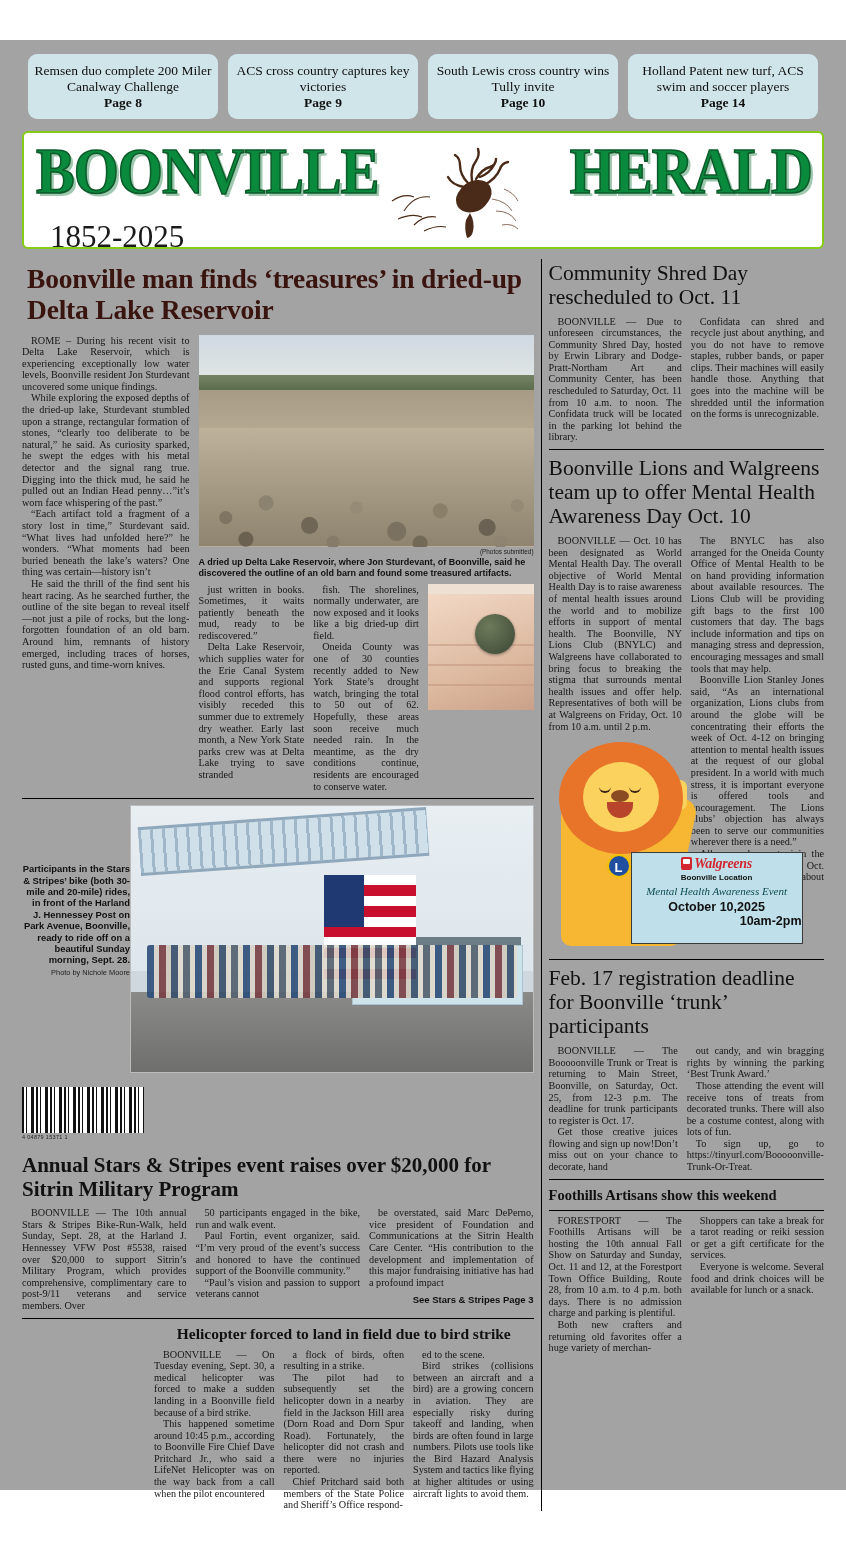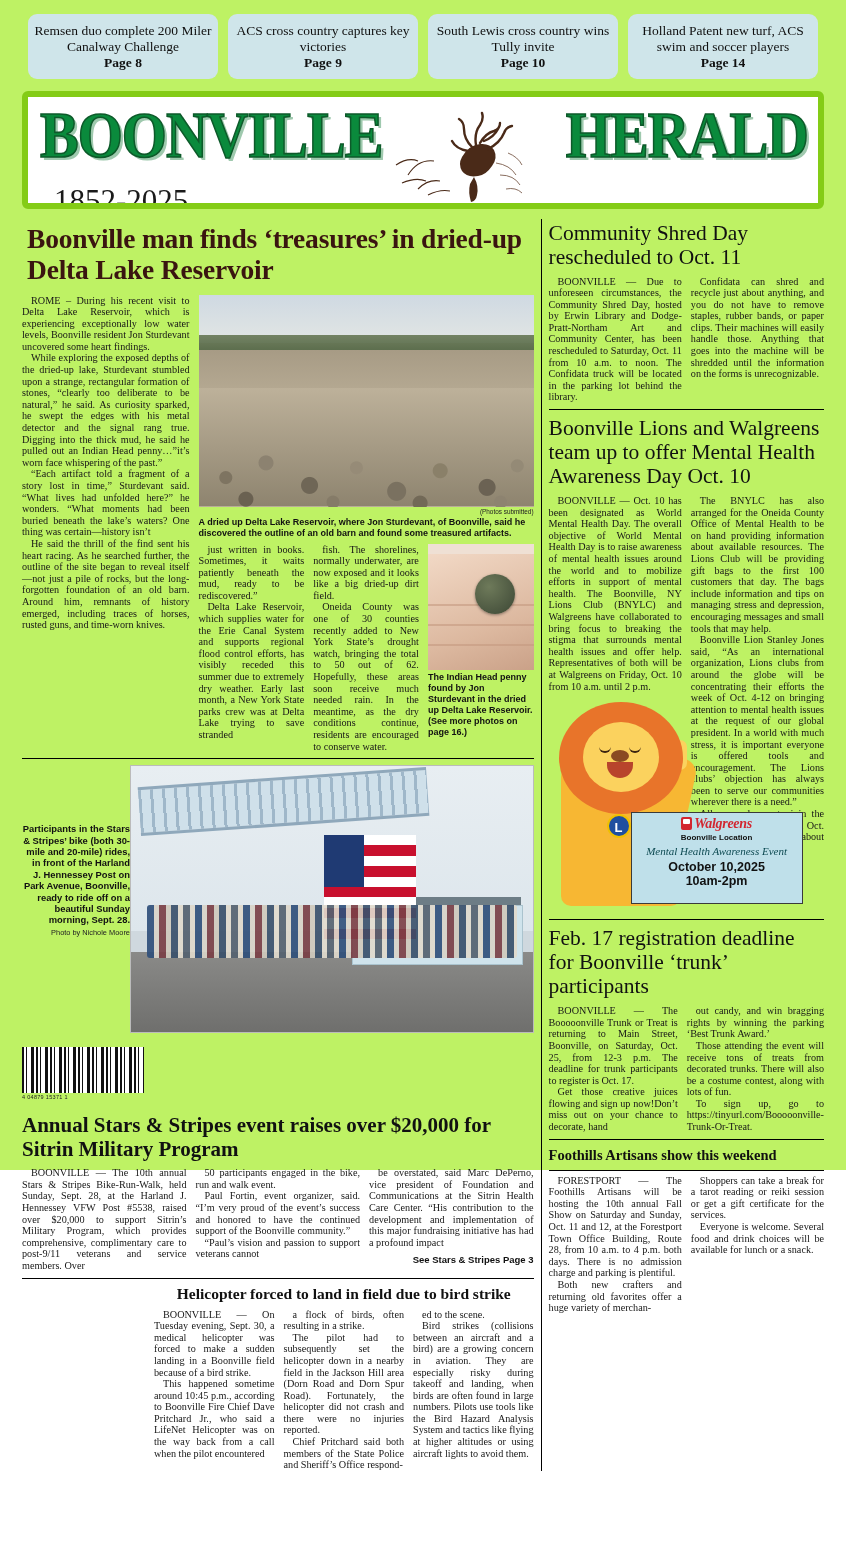--- a/index.html
+++ b/index.html
@@ -3,35 +3,35 @@
 <meta charset="utf-8">
 <style>
   html,body{margin:0;padding:0;}
   body{
     width:846px;height:1566px;
     background:#ffffff;
     font-family:"Liberation Serif", serif;
     color:#111;
     overflow:hidden;
   }
-  .page{position:relative;width:846px;height:1170px;background:#bef264;}
+  .page{position:relative;width:846px;height:1450px;background:#a3a3a3;margin-top:40px;}
 
   
   .teasers{display:flex;gap:10px;padding:14px 28px 6px 28px;box-sizing:border-box;}
   .teaser{
     flex:1;background:#cfe5ea;border-radius:9px;
     text-align:center;padding:9px 4px 8px 4px;
     font-family:"Liberation Serif",serif;font-size:13.5px;line-height:15.5px;
     color:#101010;
   }
   .teaser .pg{font-weight:bold;display:block;margin-top:1px;font-size:13.5px;}
 
   
   .masthead{
-    margin:6px 22px 0 22px;border:6px solid #84cc16;border-radius:6px;
+    margin:6px 22px 0 22px;border:2px solid #84cc16;border-radius:6px;
     background:#fff;position:relative;height:118px;box-sizing:border-box;
     padding:0 10px;overflow:hidden;
   }
   .mh-row{display:flex;align-items:flex-start;height:100%;}
   .mh-left{flex:0 0 350px;position:relative;}
   .mh-mid{flex:0 0 150px;position:relative;}
   .mh-right{flex:1;position:relative;text-align:right;}
   .flagword{
     font-family:"Liberation Serif",serif;font-weight:bold;
     font-size:58px;line-height:58px;letter-spacing:-1px;
@@ -164,21 +164,21 @@
   .adsign{
     position:absolute;left:82px;top:116px;width:172px;height:92px;background:#bfe0ea;
     border:1.5px solid #3a3a3a;box-sizing:border-box;text-align:center;padding-top:3px;
   }
   .wg{font-family:"Liberation Serif",serif;font-style:italic;font-weight:bold;font-size:14px;color:#d22630;letter-spacing:-.3px;}
   .wgmark{display:inline-block;width:11px;height:13px;background:#d22630;border-radius:2px;vertical-align:-2px;margin-right:2px;position:relative;}
   .wgmark:after{content:"";position:absolute;left:2px;top:2px;width:7px;height:5px;background:#fff;border-radius:1px;}
   .adloc{font-family:"Liberation Sans",sans-serif;font-weight:bold;font-size:8px;line-height:9px;color:#111;margin-top:1px;}
   .adev{font-family:"Liberation Serif",serif;font-style:italic;font-size:11px;line-height:12.5px;color:#0d4a52;margin-top:3px;}
   .addate{font-family:"Liberation Sans",sans-serif;font-weight:bold;font-size:12.5px;line-height:14px;color:#111;margin-top:2px;}
-  .adtime{font-family:"Liberation Sans",sans-serif;font-weight:bold;font-size:12.5px;line-height:14px;color:#111;}
+  .adtime{font-family:"Liberation Sans",sans-serif;font-weight:bold;font-size:12.5px;line-height:14px;color:#111;text-align:right;}
   .barcode{width:122px;height:46px;margin-top:6px;
     background:repeating-linear-gradient(90deg,#111 0 2px,#fff 2px 4px,#111 4px 5px,#fff 5px 9px,#111 9px 12px,#fff 12px 14px);}
   .barcode-lbl{font-family:"Liberation Sans",sans-serif;font-size:5.5px;margin-top:1px;color:#222;letter-spacing:.3px;}
   .sidecapt{
     font-family:"Liberation Sans",sans-serif;font-weight:bold;font-size:9.4px;
     line-height:11.4px;text-align:right;color:#111;
   }
   .photoby{font-family:"Liberation Sans",sans-serif;font-weight:normal;font-size:7.4px;line-height:9px;text-align:right;color:#222;margin-top:2px;}
 </style>
 </head>
@@ -240,21 +240,21 @@
 
   <div class="body-wrap">
 
     <div class="left-zone">
 
       <h1 class="lead">Boonville man finds ‘treasures’ in dried-up Delta Lake Reservoir</h1>
 
       <div class="cols3">
 
         <div class="col">
-          <p class="bt">ROME – During his recent visit to Delta Lake Reservoir, which is experiencing exceptionally low water levels, Boonville resident Jon Sturdevant uncovered some heart findings.</p>
+          <p class="bt">ROME – During his recent visit to Delta Lake Reservoir, which is experiencing exceptionally low water levels, Boonville resident Jon Sturdevant uncovered some unique findings.</p>
           <p class="bt">While exploring the exposed depths of the dried-up lake, Sturdevant stumbled upon a strange, rectangular formation of stones, “clearly too deliberate to be natural,” he said. As curiosity sparked, he swept the edges with his metal detector and the signal rang true. Digging into the thick mud, he said he pulled out an Indian Head penny…”it’s worn face whispering of the past.”</p>
           <p class="bt">“Each artifact told a fragment of a story lost in time,” Sturdevant said. “What lives had unfolded here?” he wonders. “What moments had been buried beneath the lake’s waters? One thing was certain—history isn’t</p>
           <p class="bt">He said the thrill of the find sent his heart racing. As he searched further, the outline of the site began to reveal itself—not just a pile of rocks, but the long-forgotten foundation of an old barn. Around him, remnants of history emerged, including traces of horses, rusted guns, and time-worn knives.</p>
         </div>
 
         <div class="col" style="flex:2">
           <div class="photo lakephoto">
             <div class="sky"></div>
               <div class="treeline"></div>
             <div class="mudfar"></div>
@@ -273,21 +273,20 @@
               <p class="bt">Oneida County was one of 30 counties recently added to New York State’s drought watch, bringing the total to 50 out of 62. Hopefully, these areas soon receive much needed rain. In the meantime, as the dry conditions continue, residents are encouraged to conserve water.</p>
             </div>
             <div class="col">
               <div class="photo pennyphoto">
                 <div class="hand"></div>
                 <div class="fingerline" style="top:48%"></div>
                 <div class="fingerline" style="top:64%"></div>
                 <div class="fingerline" style="top:80%"></div>
                 <div class="coin"></div>
               </div>
-              <div class="capt">The Indian Head penny found by Jon Sturdevant in the dried up Delta Lake Reservoir. (See more photos on page 16.)</div>
             </div>
           </div>
         </div>
       </div>
 
       <div class="hr"></div>
 
       <div style="display:flex;gap:0;">
         <div style="width:108px;padding-top:58px;">
           <div class="sidecapt">Participants in the Stars &amp; Stripes’ bike (both 30-mile and 20-mile) rides, in front of the Harland J. Hennessey Post on Park Avenue, Boonville, ready to ride off on a beautiful Sunday morning, Sept. 28.</div>

